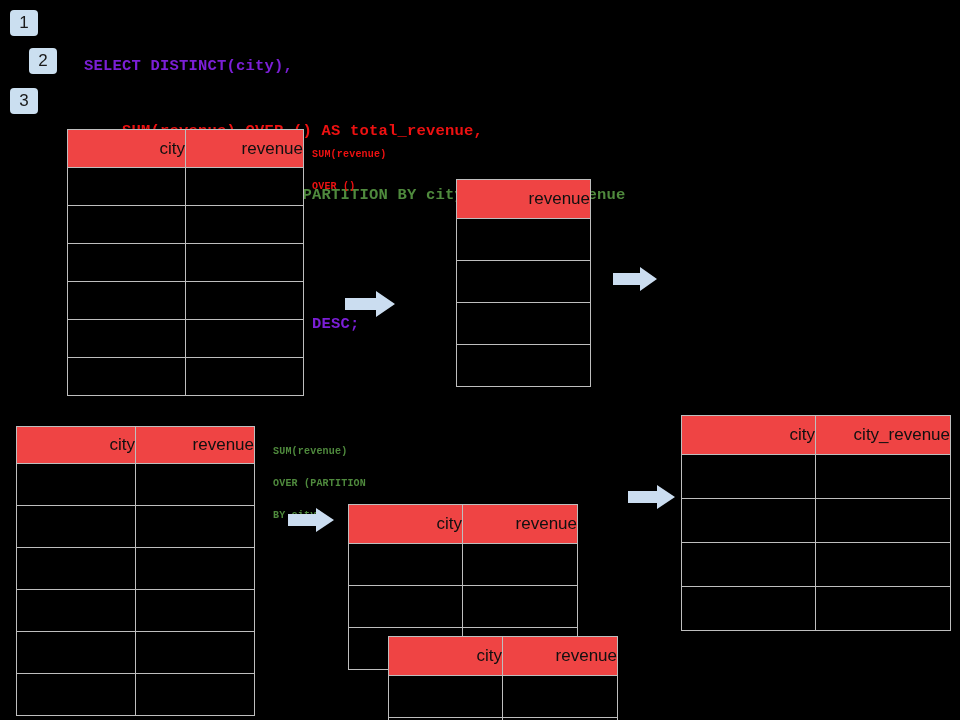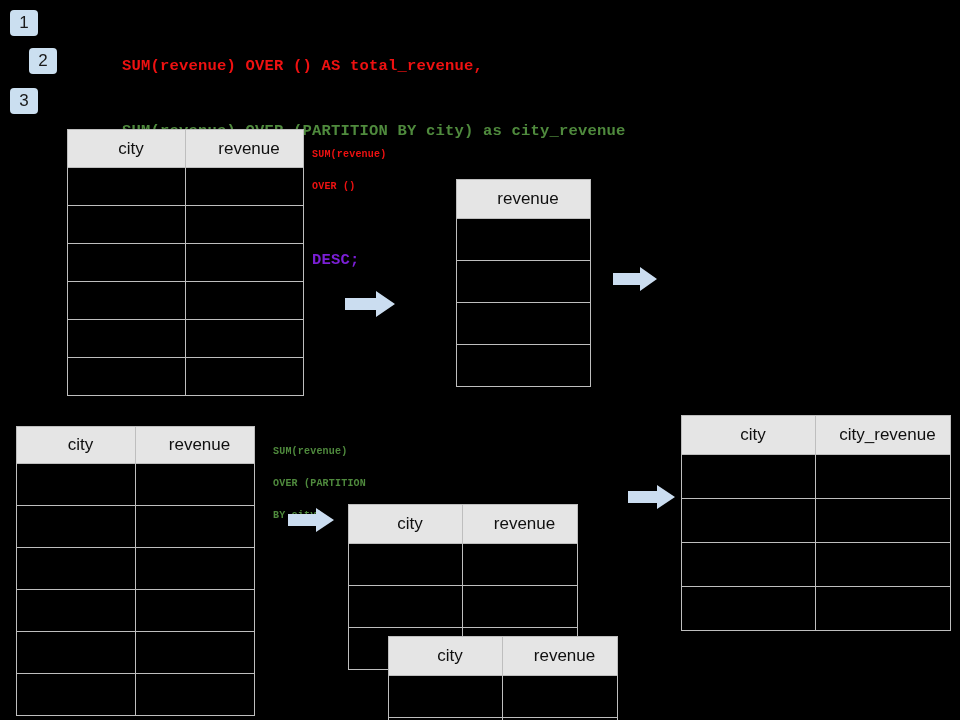--- a/index.html
+++ b/index.html
@@ -75,44 +75,45 @@
     table-layout: fixed;
     background: #000000;
   }
   .tbl td {
     border: 1px solid #BEBEBE;
     padding: 0;
     background: #000000;
   }
   .tbl th {
     border: 1px solid #BEBEBE;
-    background: #e5e5e5;
+    background: #ef4444;
     color: #101010;
     font-family: "Liberation Sans", sans-serif;
     font-weight: normal;
     font-size: 17px;
-    text-align: center;
+    text-align: right;
     padding: 0 0 0 9px;
   }
 
   
   .arrow {
     position: absolute;
   }
 </style>
 </head>
 <body>
 
 <div id="canvas">
 
   <div class="badge" style="left:10px; top:10px;">1</div>
   <div class="badge" style="left:29px; top:48px;">2</div>
   <div class="badge" style="left:10px; top:88px;">3</div>
 
   <div class="code" style="left:84px; top:13px;">
+    <div class="purple">SELECT DISTINCT(city),</div>
     <div class="red">    SUM(revenue) OVER () AS total_revenue,</div>
     <div class="green">    SUM(revenue) OVER (PARTITION BY city) as city_revenue</div>
     <div class="purple">  FROM rides</div>
     <div class="purple">  ORDER by city_revenue DESC;</div>
   </div>
 
 
   <div class="annot red" style="left:312px; top:139px;">SUM(revenue)
 OVER ()</div>
 

